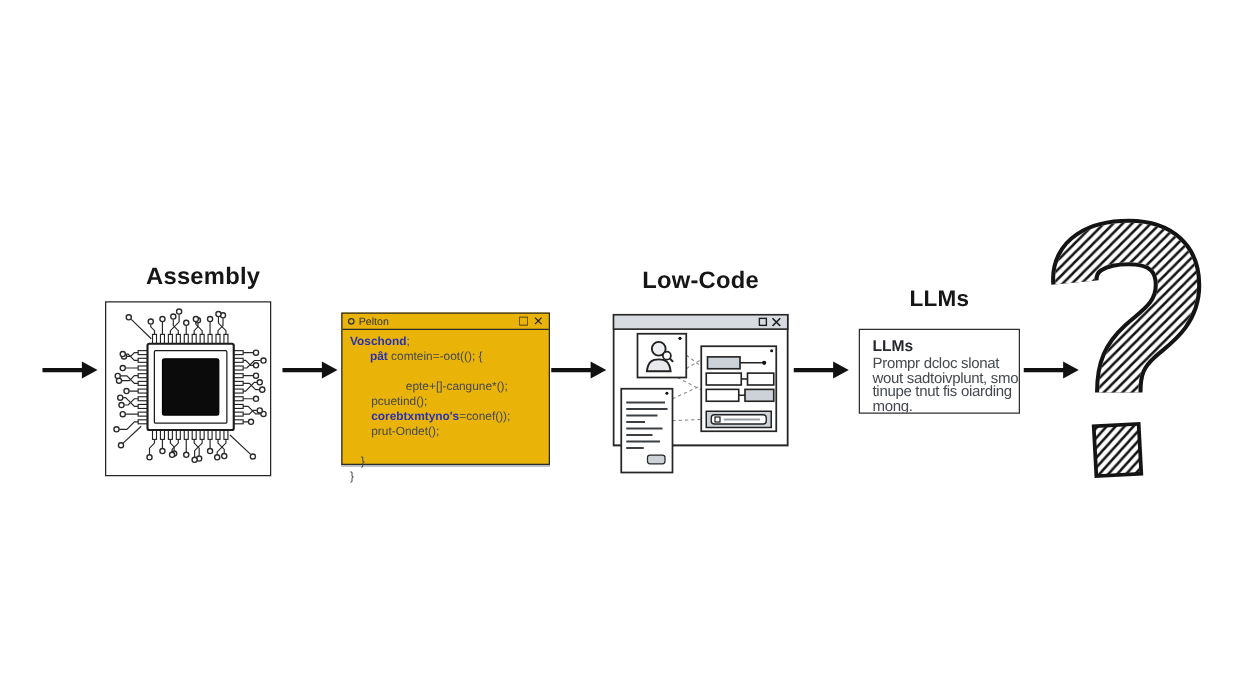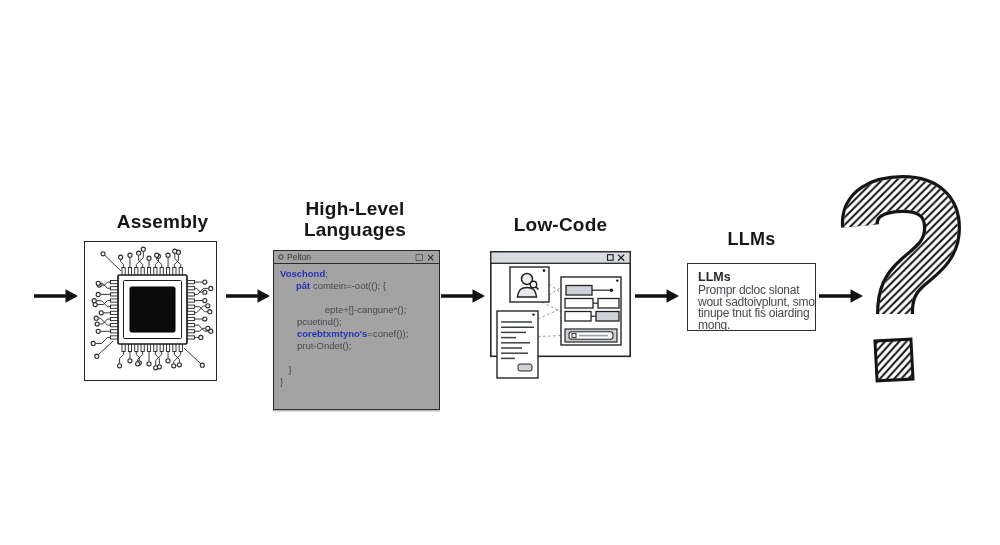--- a/index.html
+++ b/index.html
@@ -2,21 +2,21 @@
 <html><head>
 <meta charset="utf-8">
 <style>
   html,body{margin:0;padding:0;background:#fff;}
   #stage{position:relative;width:1000px;height:545px;background:#ffffff;overflow:hidden;
          font-family:"Liberation Sans",sans-serif;color:#1b1b1b;}
   .abs{position:absolute;}
   .stage-label{font-size:19px;font-weight:600;letter-spacing:.2px;text-align:center;
                line-height:21px;white-space:pre-line;color:#161616;}
   
-  #code-window{left:273px;top:250px;width:167px;height:160px;background:#a3a3a3;
+  #code-window{left:273px;top:250px;width:167px;height:122px;background:#eab308;
                border:1.6px solid #2b2b2b;box-sizing:border-box;box-shadow:0 1.5px 0 #b9bec3;}
   #code-titlebar{height:13px;border-bottom:1.3px solid #2b2b2b;display:flex;align-items:center;
                  padding:0 4px;gap:3px;box-sizing:border-box;}
   #code-title{font-size:8.5px;color:#2f3337;flex:1;line-height:11px;}
   .win-glyph{font-size:9px;line-height:10px;color:#1d1d1d;font-family:"DejaVu Sans",sans-serif;}
   .win-glyph.x{font-size:10.5px;}
   #code-body{padding:4px 5px 0 6px;font-family:Liberation Sans, sans-serif;font-size:9.5px;
              line-height:12px;color:#43474d;}
   .code-line{white-space:pre;height:12px;}
   .kw{color:#2832b4;font-weight:bold;}
@@ -183,22 +183,20 @@
         <polyline points="99,106 115.5,121.5" fill="none" stroke="#2a2a2a" stroke-width="0.95"></polyline>
         <circle cx="117.3" cy="123.2" r="2.05" fill="#fff" stroke="#2a2a2a" stroke-width="1.1"></circle>
         <polyline points="28,99 13.5,112.5" fill="none" stroke="#2a2a2a" stroke-width="0.95"></polyline>
         <circle cx="11.8" cy="114.2" r="2.05" fill="#fff" stroke="#2a2a2a" stroke-width="1.1"></circle>
         <rect x="33" y="33" width="69" height="69" rx="1.5" fill="#fff" stroke="#1b1b1b" stroke-width="1.7"></rect>
         <rect x="38.5" y="38.5" width="58" height="58" rx="1" fill="#fff" stroke="#1b1b1b" stroke-width="1"></rect>
         <rect x="45" y="45" width="45" height="45" rx="1.5" fill="#0b0b0b" stroke="#000" stroke-width="1"></rect>
       </svg>
   </div>
 
-  <div class="abs stage-label" style="left:275px;top:198px;width:160px">High-Level
-Languages</div>
   <div id="code-window" class="abs">
     <div id="code-titlebar">
       <svg width="6" height="6" viewBox="0 0 6 6">
         <circle cx="3" cy="3" r="2.2" fill="none" stroke="#2f3337" stroke-width="1"></circle>
       </svg>
       <span id="code-title">Pelton</span>
       <span class="win-glyph">□</span>
       <span class="win-glyph x">×</span>
     </div>
     <div id="code-body">

